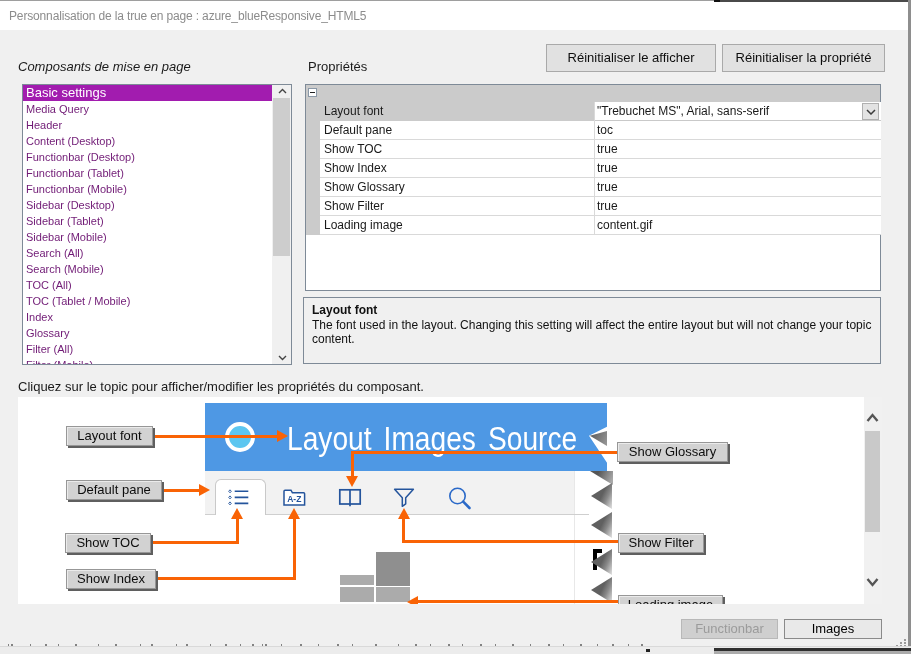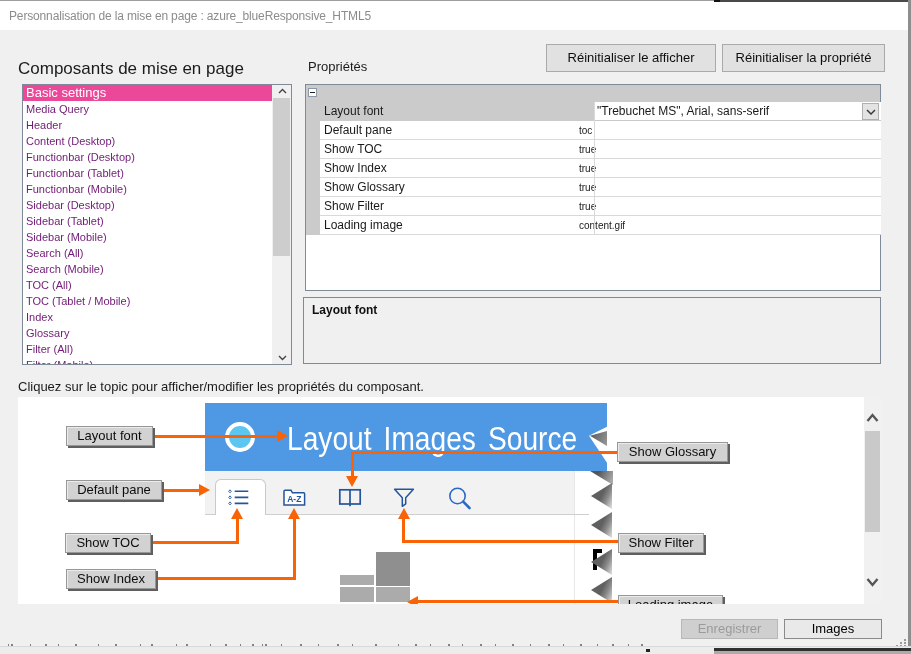--- a/index.html
+++ b/index.html
@@ -7,38 +7,38 @@
 .co{position:absolute;box-sizing:border-box;height:20px;background:#d2d2d2;
  border:1px solid #979797;box-shadow:2px 2px 0 #5f5f5f,inset 1px 1px 0 #ebebeb;
  font-size:13px;color:#0d0d0d;text-align:center;line-height:18px;}
 .wire{position:absolute;background:#f96305;}
 .chev{position:absolute;width:21px;height:26px;
  background:linear-gradient(115deg,#606060 50%,#8a8a8a 70%,#d8d8d8 96%);
  clip-path:polygon(100% 0,0 50%,100% 100%);}
 .gb{position:absolute;background:#ababab;}
 .row{position:absolute;box-sizing:border-box;left:320px;width:561px;height:19px;border-bottom:1px solid #d9d9d9;background:#fff;}
 .rn{position:absolute;left:4px;top:0;font-size:12px;color:#1a1a1a;line-height:19px;white-space:pre;}
-.rv{position:absolute;left:259px;top:0;font-size:10px;color:#1a1a1a;line-height:19px;white-space:pre;}
+.rv{position:absolute;left:277px;top:0;font-size:12px;color:#1a1a1a;line-height:19px;white-space:pre;}
 </style></head>
 <body>
 
 <div class="abs" style="left:0;top:1;width:908px;height:30px;background:#ffffff;"></div>
 <div class="abs" style="left:0;top:0;width:911px;height:1px;background:#9e9e9e;"></div>
 <div class="abs" style="left:714px;top:0;width:197px;height:2px;background:#4a4a4a;"></div>
 <div class="abs" style="left:714px;top:0;width:6px;height:2px;background:#111;"></div>
 <div class="abs" style="left:908px;top:0;width:3px;height:646px;background:#8e8e8e;"></div>
-<div class="abs" style="left:9px;top:9px;font-size:12px;color:#8c8c8c;letter-spacing:-0.15px;">Personnalisation de la mise en page : azure_blueResponsive_HTML5</div>
-
-<div class="abs" style="left:18px;top:59px;font-size:17px;color:#1b1b1b;">Composants de mise en page</div>
+<div class="abs" style="left:9px;top:9px;font-size:12px;color:#8c8c8c;letter-spacing:-0.15px;">Personnalisation de la true en page : azure_blueResponsive_HTML5</div>
+
+<div class="abs" style="left:18px;top:59px;font-size:13px;color:#1b1b1b;font-style:italic;">Composants de mise en page</div>
 <div class="abs" style="left:308px;top:59px;font-size:13px;color:#1b1b1b;">Propriétés</div>
 <div class="abs" style="left:546px;top:44px;width:170px;height:28px;background:#e1e1e1;border:1px solid #a9a9a9;font-size:13px;color:#0d0d0d;text-align:center;line-height:26px;">Réinitialiser le afficher</div>
 <div class="abs" style="left:722px;top:44px;width:163px;height:28px;background:#e1e1e1;border:1px solid #a9a9a9;font-size:13px;color:#0d0d0d;text-align:center;line-height:26px;">Réinitialiser la propriété</div>
 
 <div class="abs" id="lb" style="left:22px;top:84px;width:270px;height:281px;background:#fff;border:1px solid #7e8a97;overflow:hidden;">
- <div class="abs" style="left:0;top:0;width:249px;height:16px;background:#ec4899;color:#fff;font-size:13px;line-height:16px;padding-left:3px;">Basic settings</div>
+ <div class="abs" style="left:0;top:0;width:249px;height:16px;background:#a21caf;color:#fff;font-size:13px;line-height:16px;padding-left:3px;">Basic settings</div>
  <div class="abs" id="items" style="left:0;top:16px;width:249px;font-size:11px;line-height:16px;color:#701a75;padding-left:3px;white-space:pre;">Media Query
 Header
 Content (Desktop)
 Functionbar (Desktop)
 Functionbar (Tablet)
 Functionbar (Mobile)
 Sidebar (Desktop)
 Sidebar (Tablet)
 Sidebar (Mobile)
 Search (All)
@@ -95,20 +95,21 @@
     <span class="rv">true</span>
   </div>
 <div class="row" style="top:216px;">
     <span class="rn">Loading image</span>
     <span class="rv">content.gif</span>
   </div>
 <div class="abs" style="left:594px;top:102px;width:1px;height:133px;background:#d9d9d9;"></div>
 
 <div class="abs" style="left:303px;top:297px;width:578px;height:67px;background:#f0f0f0;border:1px solid #7e8a97;">
  <div style="position:absolute;left:8px;top:5px;font-size:12px;font-weight:bold;color:#111;">Layout font</div>
+ <div style="position:absolute;left:8px;top:20px;width:566px;font-size:12px;color:#111;line-height:14px;">The font used in the layout. Changing this setting will affect the entire layout but will not change your topic content.</div>
 </div>
 
 <div class="abs" style="left:18px;top:379px;font-size:13px;color:#1a1a1a;">Cliquez sur le topic pour afficher/modifier les propriétés du composant.</div>
 
 <div class="abs" id="pv" style="left:18px;top:397px;width:864px;height:207px;background:#fff;overflow:hidden;">
 
  <div class="abs" style="left:187px;top:6px;width:384px;height:68px;background:#4e98e4;"></div>
  <div class="abs" style="left:570px;top:6px;width:20px;height:68px;background:#4e98e4;clip-path:polygon(0 0,95% 0,95% 35%,5% 48%,95% 88%,95% 100%,0 100%);"></div>
  <div class="abs" style="left:571px;top:34px;width:18px;height:15px;background:linear-gradient(115deg,#555,#999);clip-path:polygon(5% 32%,100% 0,100% 100%);"></div>
  <div class="abs" style="left:572px;top:74px;width:23px;height:14px;background:linear-gradient(115deg,#555 30%,#aaa 90%);clip-path:polygon(0 0,100% 0,100% 100%);"></div>
@@ -189,21 +190,21 @@
  <div class="abs" style="left:846px;top:0;width:18px;height:207px;background:#f1f1f1;"></div>
  <svg class="abs" style="left:848px;top:16px;" width="13" height="10" viewBox="0 0 13 10">
       <polyline points="1.5,8 6.5,2 11.5,8" fill="none" stroke="#555" stroke-width="2.4"></polyline>
     </svg>
  <div class="abs" style="left:847px;top:34px;width:15px;height:101px;background:#c9c9c9;"></div>
  <svg class="abs" style="left:848px;top:180px;" width="13" height="10" viewBox="0 0 13 10">
       <polyline points="1.5,2 6.5,8 11.5,2" fill="none" stroke="#555" stroke-width="2.4"></polyline>
     </svg>
 </div>
 
-<div class="abs" style="left:681px;top:619px;width:97px;height:20px;background:#cfcfcf;border:1px solid #b8b8b8;font-size:13px;color:#9b9b9b;text-align:center;line-height:18px;">Enregistrer</div>
+<div class="abs" style="left:681px;top:619px;width:97px;height:20px;background:#cfcfcf;border:1px solid #b8b8b8;font-size:13px;color:#9b9b9b;text-align:center;line-height:18px;">Functionbar</div>
 <div class="abs" style="left:784px;top:619px;width:98px;height:20px;background:#e9e9e9;border:1px solid #8a8a8a;font-size:13px;color:#000;text-align:center;line-height:18px;">Images</div>
 
 <div class="abs" style="left:904px;top:639px;width:2px;height:2px;background:#9a9a9a;"></div>
 <div class="abs" style="left:900px;top:642px;width:2px;height:2px;background:#9a9a9a;"></div>
 <div class="abs" style="left:904px;top:642px;width:2px;height:2px;background:#9a9a9a;"></div>
 <div class="abs" style="left:896px;top:645px;width:2px;height:2px;background:#9a9a9a;"></div>
 <div class="abs" style="left:900px;top:645px;width:2px;height:2px;background:#9a9a9a;"></div>
 <div class="abs" style="left:904px;top:645px;width:2px;height:2px;background:#9a9a9a;"></div>
 
 <div class="abs" id="strip" style="left:0;top:646px;width:911px;height:8px;background:#ececec;"></div>

